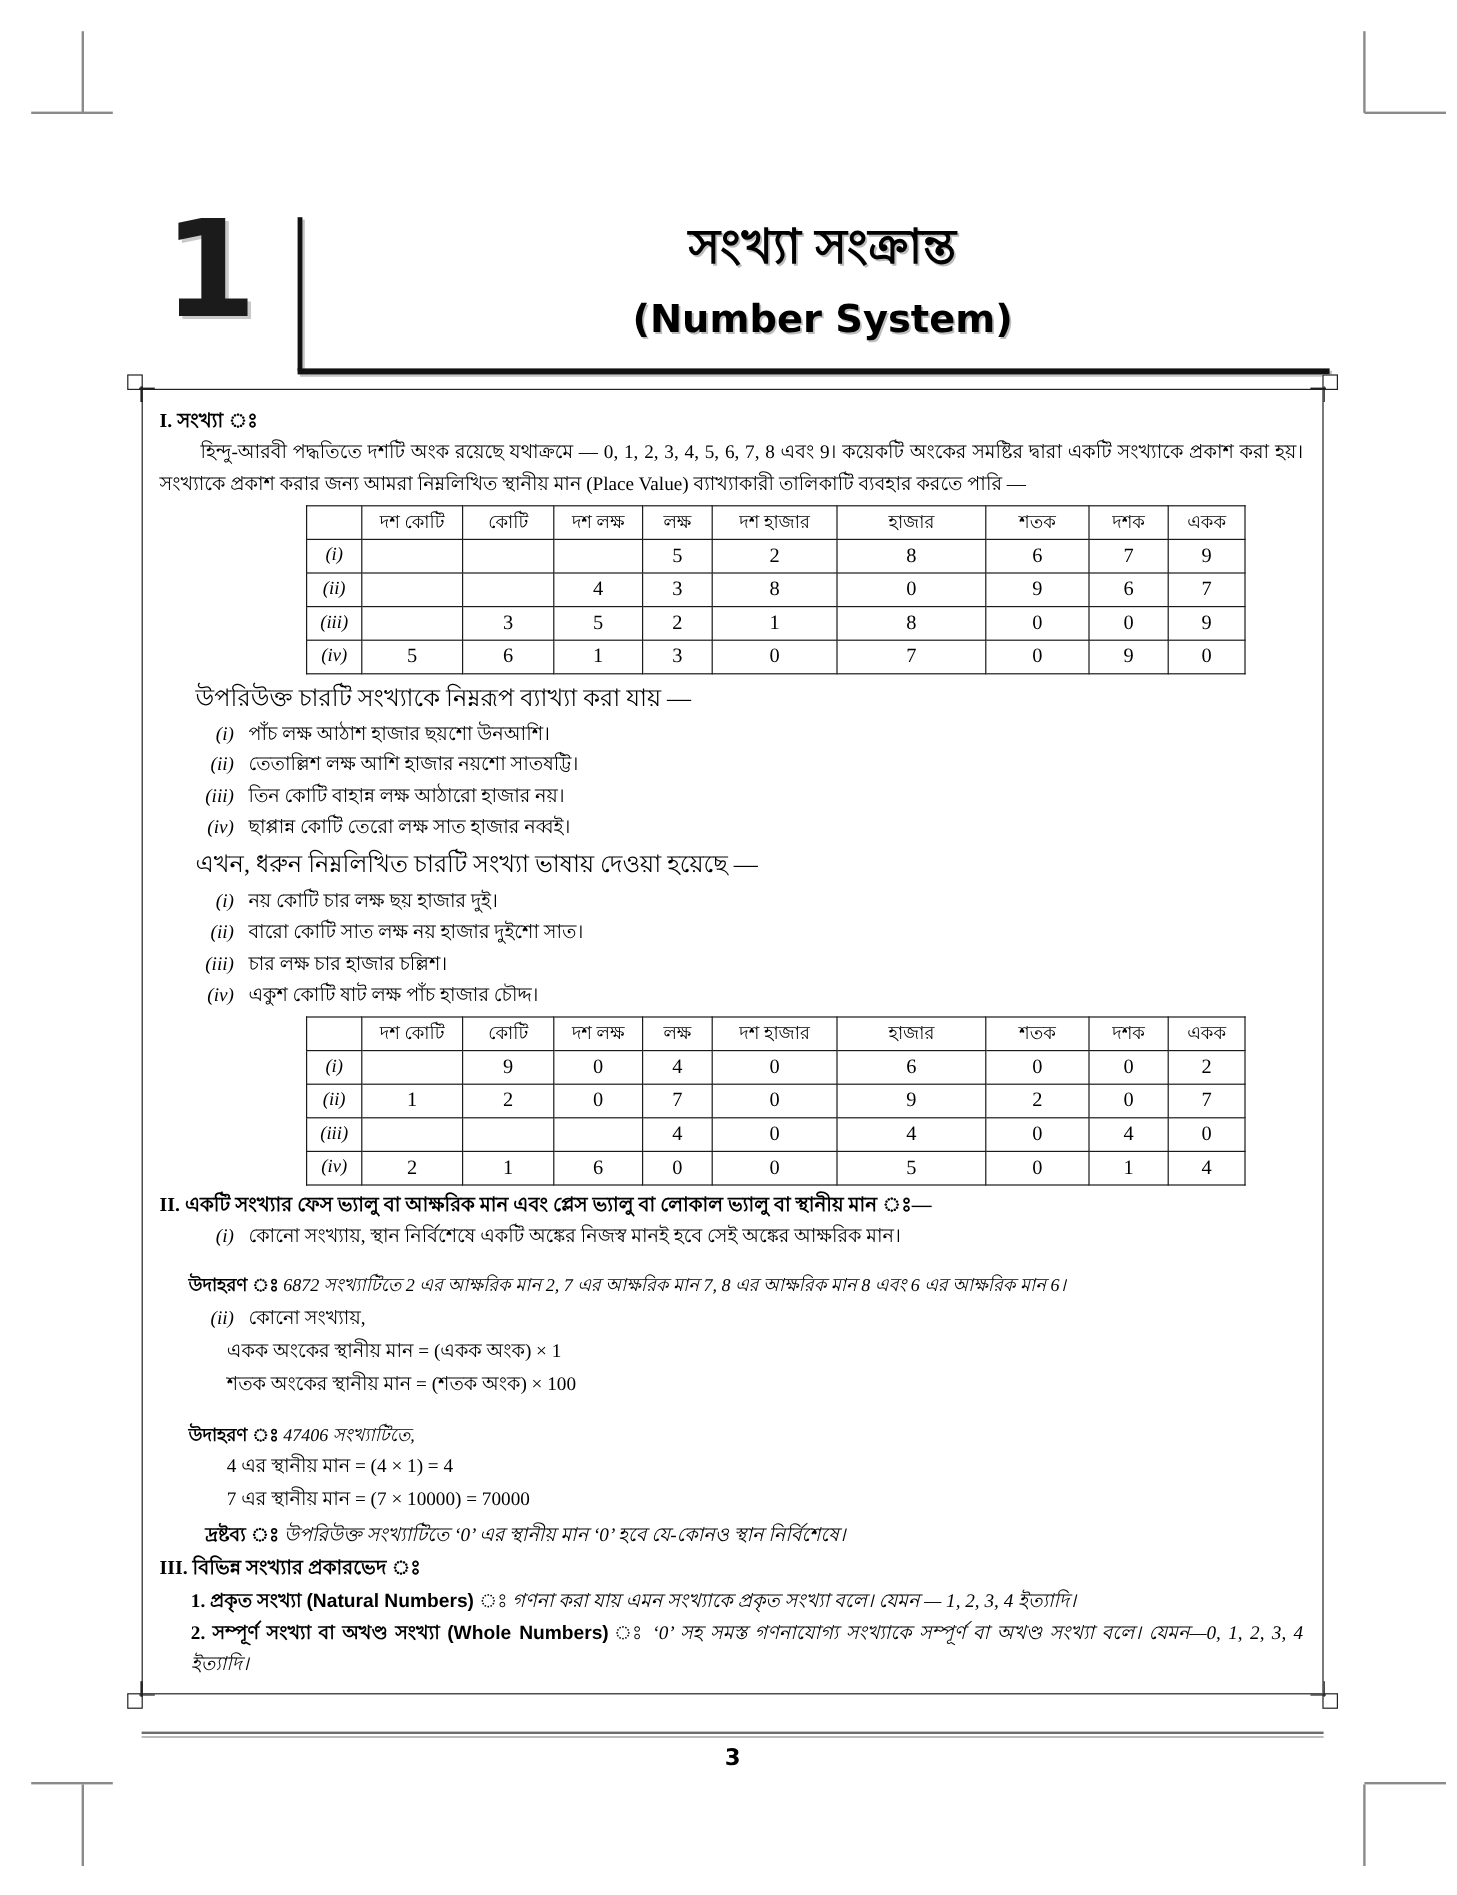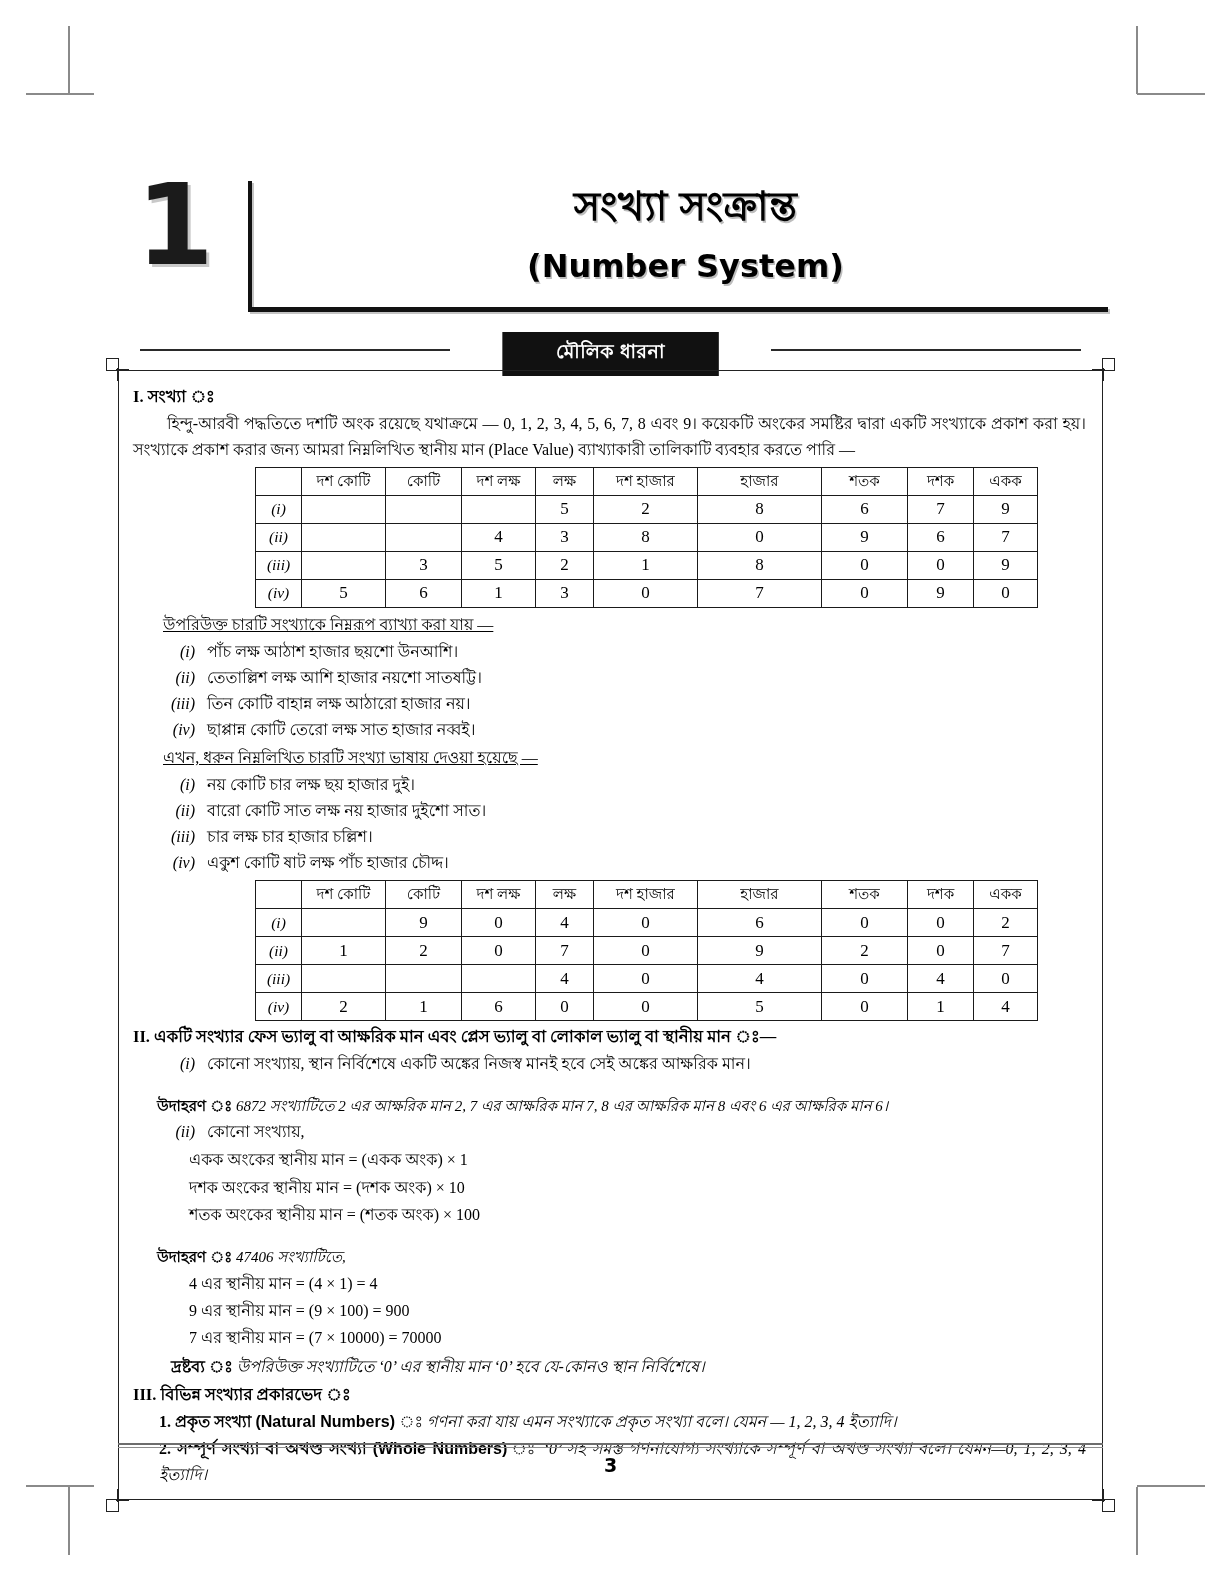--- a/index.html
+++ b/index.html
@@ -171,25 +171,24 @@
     margin: 2px 0 1px;
   }
   p.para {
     font-size: 16px;
     line-height: 1.62;
     margin: 0 0 2px;
     text-align: justify;
     text-indent: 34px;
   }
   p.plain {
-    font-size: 16px;
+    font-size: 20px;
     line-height: 1.6;
     margin: 2px 0;
     text-indent: 30px;
-    text-decoration: underline;
   }
 
   ul.romanlist {
     list-style: none;
     margin: 1px 0 1px;
     padding: 0 0 0 28px;
   }
   ul.romanlist li {
     font-size: 16px;
     line-height: 1.62;
@@ -314,25 +313,20 @@
   <div class="chapter-head">
     <div class="chapter-num">1</div>
     <div class="chapter-vrule"></div>
     <div class="chapter-title-wrap">
       <div class="chapter-title-bn">সংখ্যা সংক্রান্ত</div>
       <div class="chapter-title-en">(Number System)</div>
     </div>
     <div class="chapter-rule"></div>
   </div>
 
-  <div class="banner-row">
-    <div class="banner-line left"></div>
-    <div class="banner-line right"></div>
-    <div class="banner-box">মৌলিক ধারনা</div>
-  </div>
 
   <div class="frame">
     <span class="corner tl">
         <i></i>
         <b class="a"></b>
         <b class="c"></b>
       </span>
     <span class="corner tr">
         <i></i>
         <b class="a"></b>
@@ -565,30 +559,28 @@
     </div>
 
     <ul class="romanlist">
       <li>
         <span class="marker">(ii)</span>
         <span class="txt">কোনো সংখ্যায়,</span>
       </li>
     </ul>
 
     <div class="eqline">একক অংকের স্থানীয় মান = (একক অংক) × 1</div>
-    <div class="eqline">দশক অংকের স্থানীয় মান = (দশক অংক) × 10</div>
     <div class="eqline">শতক অংকের স্থানীয় মান = (শতক অংক) × 100</div>
 
     <div class="examp">
       <span class="lbl">উদাহরণ ঃ</span>
       <span>47406 সংখ্যাটিতে,</span>
     </div>
 
     <div class="eqline">4 এর স্থানীয় মান = (4 × 1) = 4</div>
-    <div class="eqline">9 এর স্থানীয় মান = (9 × 100) = 900</div>
     <div class="eqline">7 এর স্থানীয় মান = (7 × 10000) = 70000</div>
 
     <div class="note">
       <span class="lbl">দ্রষ্টব্য ঃ</span>
       <span>উপরিউক্ত সংখ্যাটিতে ‘0’ এর স্থানীয় মান ‘0’ হবে যে-কোনও স্থান নির্বিশেষে।</span>
     </div>
 
     <div class="sec-head">III. বিভিন্ন সংখ্যার প্রকারভেদ ঃ</div>
     <ol class="kinds">
       <li>

